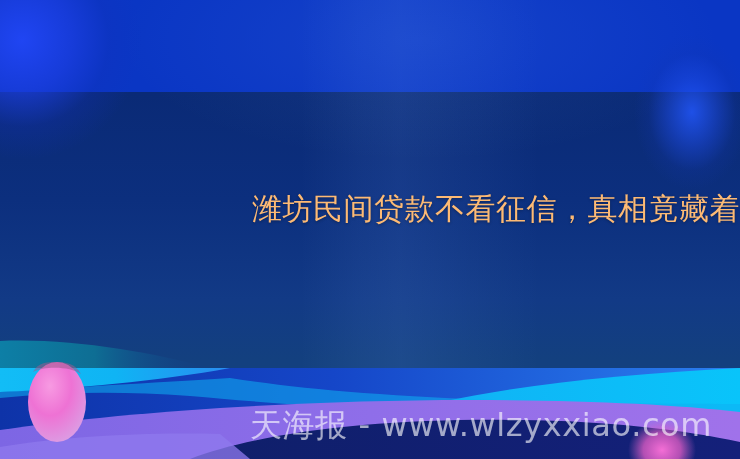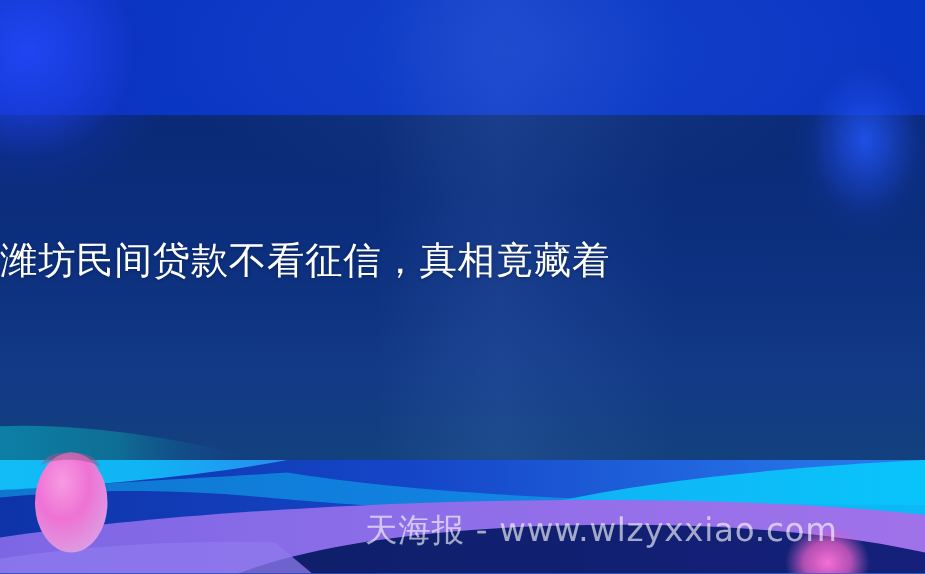--- a/index.html
+++ b/index.html
@@ -80,42 +80,42 @@
   }
 
   .waves { position:absolute; left:0; top:0; }
 
   
   .headline {
     position: absolute;
     left: 0;
     top: 186px;
     width: 740px;
-    text-align: left;
-    color: #ffffff;
+    text-align: right;
+    color: #fdba74;
     font-size: 30px;
     line-height: 45px;
     letter-spacing: 0.5px;
     font-family: "DejaVu Sans", "Liberation Sans", sans-serif;
     text-shadow: 0 1px 3px rgba(0,0,0,0.32);
     white-space: nowrap;
   }
   .headline .line { display: block; }
 
   
   .watermark {
     position: absolute;
     left: 0;
     top: 408px;
     width: 740px;
     text-align: center;
     padding-right: 8px;
     box-sizing: border-box;
     color: rgba(255,255,255,0.62);
-    font-size: 26px;
+    font-size: 32px;
     line-height: 34px;
     letter-spacing: 0.6px;
     font-family: "DejaVu Sans", "Liberation Sans", sans-serif;
     white-space: nowrap;
   }
   .watermark .wm-inner { display: inline-block; margin-left: 230px; }
 </style>
 </head>
 <body>
 

